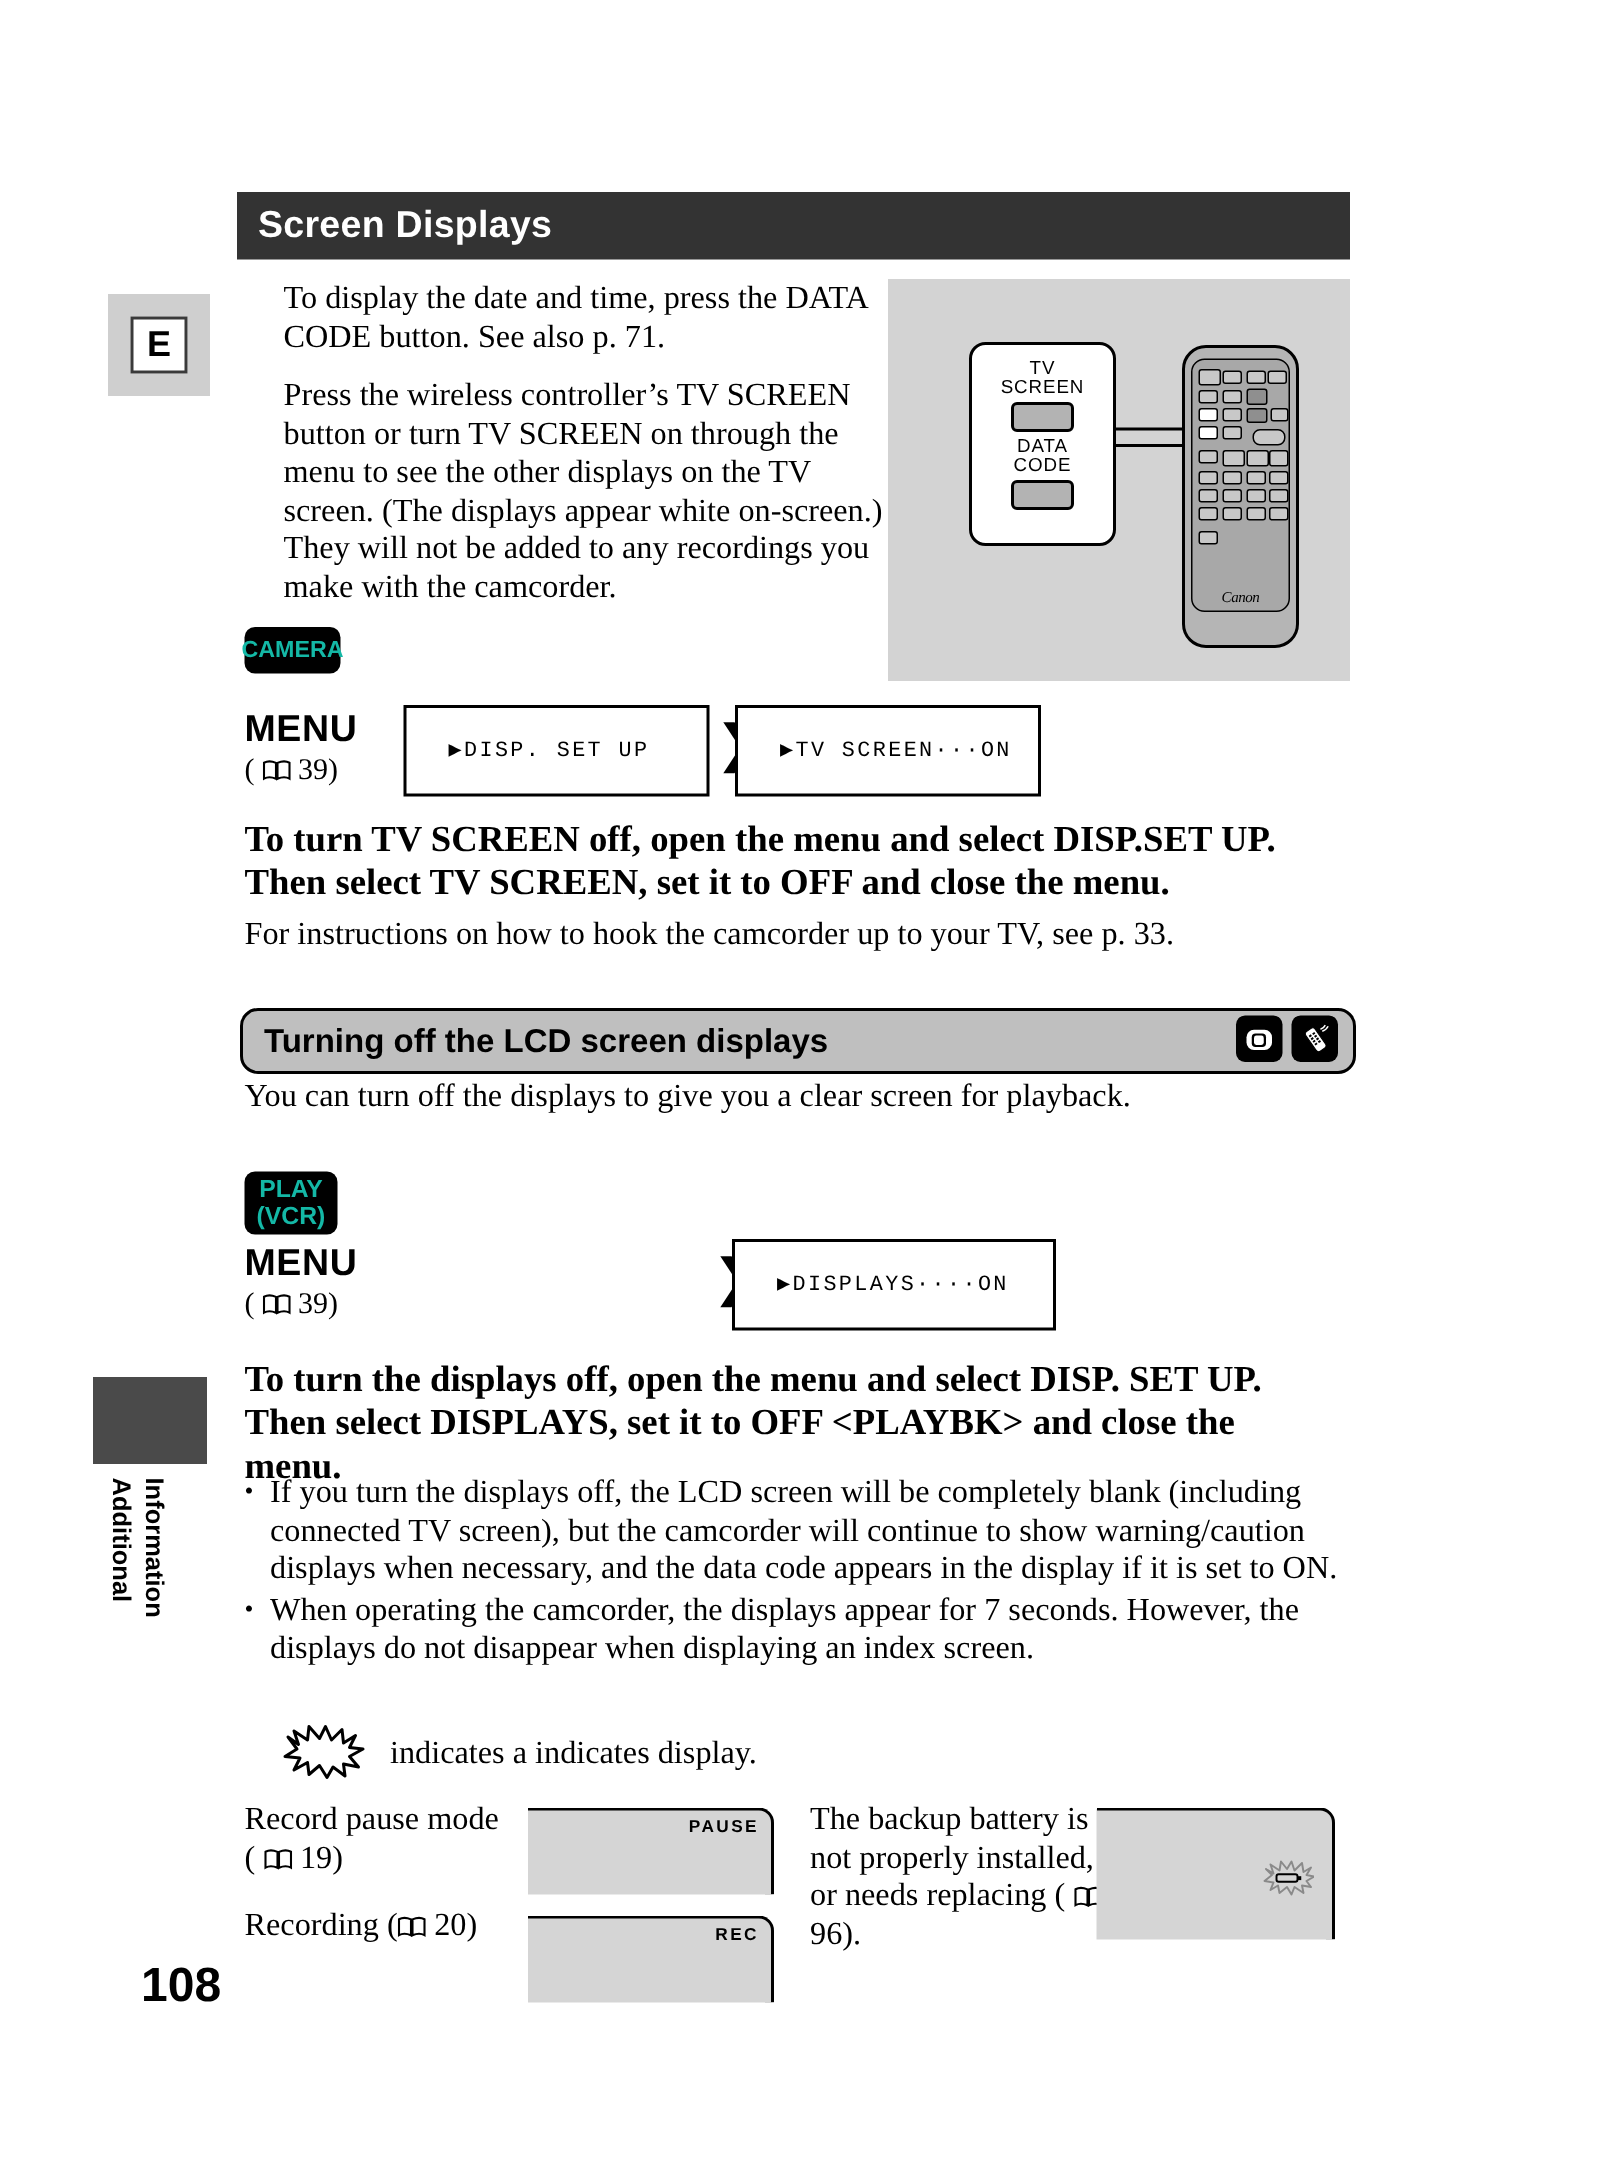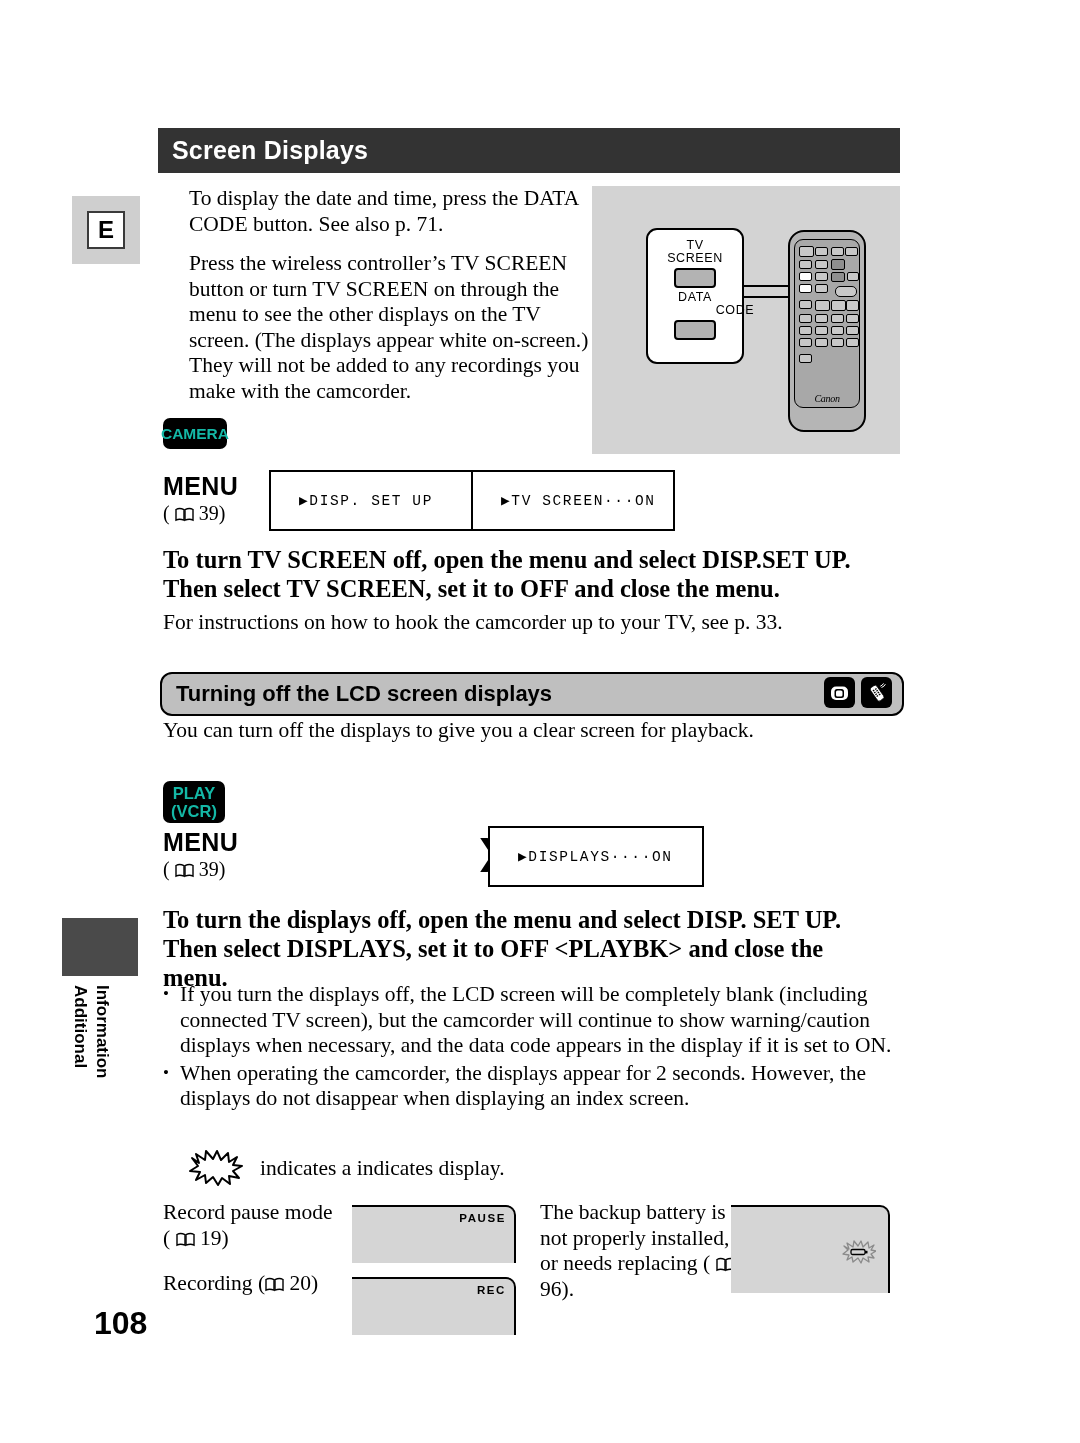--- a/index.html
+++ b/index.html
@@ -390,21 +390,21 @@
 <div class="remote-panel">
 
   <div class="lead-line" style="left:148px; top:99px; width:62px;"></div>
   <div class="lead-line" style="left:148px; top:110px; width:62px;"></div>
 
   <div class="callout-box">
     <div class="callout-label" style="top:9px;">TV</div>
     <div class="callout-label" style="top:22px;">SCREEN</div>
     <div class="callout-btn" style="top:38px;"></div>
     <div class="callout-label" style="top:61px;">DATA</div>
-    <div class="callout-label" style="top:74px;padding-left:40px;">CODE</div>
+    <div class="callout-label" style="top:74px;">CODE</div>
     <div class="callout-btn" style="top:90px;"></div>
   </div>
 
   <div class="remote-body">
     <div class="remote-inner">
 
       <div class="rkey" style="left:4px;  top:6px;  width:13px; height:9px;"></div>
       <div class="rkey" style="left:20px; top:7px;  width:11px; height:7px;"></div>
       <div class="rkey" style="left:36px; top:7px;  width:11px; height:7px;"></div>
       <div class="rkey" style="left:50px; top:7px;  width:11px; height:7px;"></div>
@@ -458,21 +458,21 @@
     (&nbsp;<svg class="bookicon" width="19" height="15" viewBox="0 0 19 15">
         <path d="M1 2.5 Q4.5 0.6 9 2.6 L9 13.2 Q4.5 11.2 1 13.1 Z" fill="none" stroke="#000" stroke-width="1.4"></path>
         <path d="M18 2.5 Q14.5 0.6 10 2.6 L10 13.2 Q14.5 11.2 18 13.1 Z" fill="none" stroke="#000" stroke-width="1.4"></path>
       </svg>
     <span>39</span>)
   </div>
   <div class="menu-box" style="left:106px; top:-2px; width:200px; height:57px;">
     <span class="mtext">▶DISP. SET UP</span>
   </div>
   <div class="chev" style="left:314px; top:7px;">❯❯</div>
-  <div class="menu-box" style="left:308px; top:-2px; width:200px; height:57px;">
+  <div class="menu-box" style="left:327px; top:-2px; width:200px; height:57px;">
     <span class="mtext">▶TV SCREEN···ON</span>
   </div>
 </div>
 
 <div class="instr" style="left:163px; top:545px; width:745px;">To turn TV SCREEN off, open the menu and select DISP.SET UP. Then select TV SCREEN, set it to OFF and close the menu.</div>
 <div class="bodytext" style="left:163px; top:610px; width:745px;">For instructions on how to hook the camcorder up to your TV, see p. 33.</div>
 
 <div class="section-bar">
   <span class="sec-title">Turning off the LCD screen displays</span>
   <div class="sec-icons">
@@ -522,21 +522,21 @@
   <div class="chev" style="left:312px; top:7px;">❯❯</div>
   <div class="menu-box" style="left:325px; top:-2px; width:212px; height:57px;">
     <span class="mtext">▶DISPLAYS····ON</span>
   </div>
 </div>
 
 <div class="instr" style="left:163px; top:905px; width:720px;">To turn the displays off, open the menu and select DISP. SET UP. Then select DISPLAYS, set it to OFF &lt;PLAYBK&gt; and close the menu.</div>
 
 <div class="bullets">
   <div class="bl">If you turn the displays off, the LCD screen will be completely blank (including connected TV screen), but the camcorder will continue to show warning/caution displays when necessary, and the data code appears in the display if it is set to ON.</div>
-  <div class="bl">When operating the camcorder, the displays appear for 2 seconds. However, the displays do not disappear when displaying an index screen.</div>
+  <div class="bl">When operating the camcorder, the displays appear for 7 seconds. However, the displays do not disappear when displaying an index screen.</div>
 </div>
 
 <div class="flash-note">
   <svg width="58" height="40" viewBox="0 0 58 40">
     <path d="M6 10 L13 15 L10 6 L19 12 L20 3 L27 11 L31 3 L35 12 L42 5 L43 14 L51 9 L47 17 L56 18 L47 23 L53 30 L43 28 L44 36 L36 30 L32 37 L27 29 L20 35 L19 27 L10 32 L14 24 L4 23 L12 18 Z" fill="none" stroke="#000" stroke-width="2" stroke-linejoin="round"></path>
   </svg>
   <span>indicates a indicates display.</span>
 </div>
 
 <div class="caption" style="left:163px; top:1200px; width:180px;">

